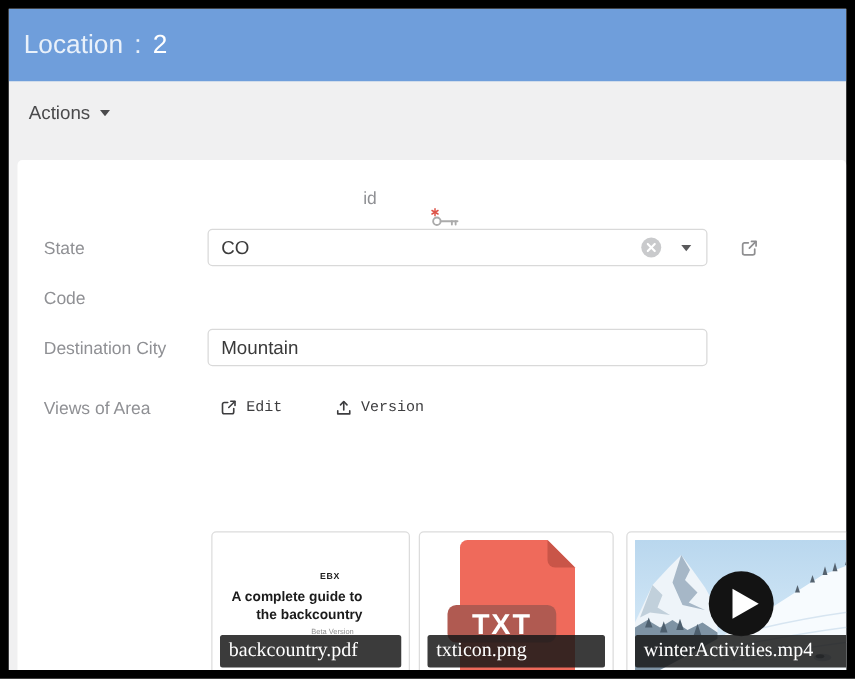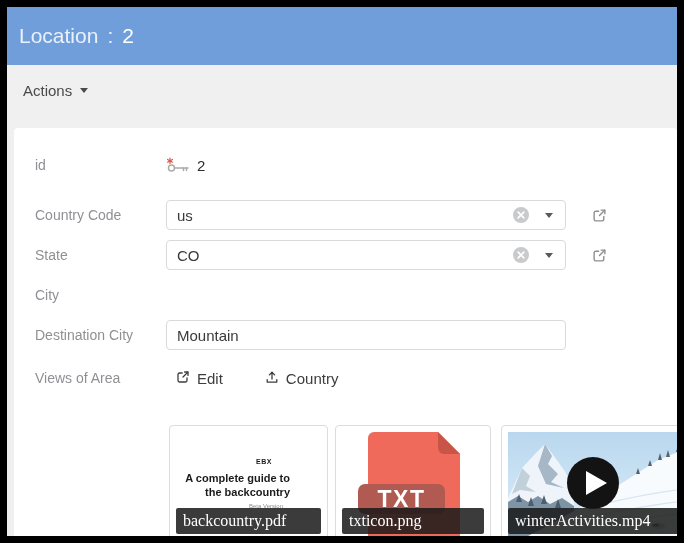--- a/index.html
+++ b/index.html
@@ -12,35 +12,35 @@
   .header .t-sep { color:rgba(255,255,255,0.85); margin:0 9px; }
   .header .t-val { color:#ffffff; }
 
   .actions-bar { height:51px; display:flex; align-items:center; padding-left:16px; }
   .actions-btn { display:flex; align-items:center; gap:8px; font-size:15px; color:#4a4a4c; cursor:pointer; }
   .caret-down { width:0; height:0; border-left:4.5px solid transparent; border-right:4.5px solid transparent; border-top:5px solid #4a4a4c; }
 
   .record-card { position:absolute; left:7px; top:121px; width:663px; bottom:0; background:#fff; border-radius:4px 4px 0 0; overflow:hidden; padding:22px 0 0 21px; }
 
   .form-row { display:flex; align-items:center; height:30px; margin-bottom:10px; }
-  .form-row.id-row { margin-bottom:20px; }
+  .form-row.id-row { margin-bottom:3px;flex-direction:column; }
   .form-label { width:131px; flex:none; color:#8f9094; font-size:14px; }
   .id-value { font-size:15px; color:#2e2e2e; margin-left:7px; }
   .key-icon { display:flex; align-items:center; }
 
   .combo-wrap { position:relative; width:400px; }
   .field-input { width:400px; height:30px; border:1px solid #d9d9d9; border-radius:4px; padding:0 10px; font-size:15px; color:#3a3a3a; outline:none; background:#fff; font-family:inherit; }
   .combo-wrap .field-input { padding-right:66px; }
   .clear-btn { position:absolute; right:37px; top:7px; width:16px; height:16px; border-radius:50%; background:#c9cacc; display:flex; align-items:center; justify-content:center; cursor:pointer; }
   .combo-caret { position:absolute; right:13px; top:13px; width:0; height:0; border-left:4.5px solid transparent; border-right:4.5px solid transparent; border-top:5px solid #5a5a5c; cursor:pointer; }
   .ext-link { margin-left:26px; display:flex; cursor:pointer; }
 
-  .views-row { margin-top:17px; height:22px; margin-bottom:0; }
+  .views-row { margin-top:22px; height:22px; margin-bottom:0; }
   .att-links { display:flex; align-items:center; gap:42px; margin-left:10px; }
-  .link-btn { display:flex; gap:7px; font-size:15px; color:#3d3d3f; cursor:pointer; }
+  .link-btn { display:flex; gap:7px; font-size:12px; color:#3d3d3f; cursor:pointer;font-family:Liberation Mono, monospace; }
 
   .thumb-row { position:absolute; left:155px; top:277px; display:flex; gap:7px; }
   .thumb { position:relative; width:159px; height:118px; background:#fff; border:1px solid #dcdcdc; border-radius:4px; padding:6px; overflow:hidden; cursor:pointer;margin-top:20px; }
   .thumb.t-img { width:156px; }
   .thumb.t-video { width:200px; margin-left:3px; }
   .thumb-content { position:relative; width:100%; height:100%; overflow:hidden; }
   .thumb-name { position:absolute; left:6px; right:6px; bottom:8px; height:26px; line-height:26px; background:rgba(25,25,25,0.85); color:#fff; font-size:16px; padding:0 7px; border-radius:2px; white-space:nowrap; overflow:hidden;font-family:Liberation Serif, serif; }
   .thumb.t-video .thumb-name { right:-8px; border-radius:2px 0 0 2px; }
 
   .pdf-text { position:absolute; top:26px; right:31px; text-align:right; color:#1b1b1b; }
@@ -80,42 +80,20 @@
           <g stroke="#ababab" stroke-width="1.5" fill="none" stroke-linecap="round">
             <circle cx="5.5" cy="11" r="3"></circle>
             <path d="M8.5 11 H22"></path>
             <path d="M17.5 11 v2.6 M20.5 11 v2.6"></path>
           </g>
         </svg>
       </span>
       <span class="id-value">2</span>
     </div>
 
-    <div class="form-row">
-      <span class="form-label">Country Code</span>
-      <div class="combo-wrap">
-        <input class="field-input" type="text" value="us" style="">
-        <span class="clear-btn">
-          <svg width="8" height="8" viewBox="0 0 8 8">
-              <g stroke="#fff" stroke-width="1.7" stroke-linecap="round">
-                <line x1="1.2" y1="1.2" x2="6.8" y2="6.8"></line>
-                <line x1="6.8" y1="1.2" x2="1.2" y2="6.8"></line>
-              </g>
-            </svg>
-        </span>
-        <span class="combo-caret"></span>
-      </div>
-      <span class="ext-link">
-        <svg width="15" height="15" viewBox="0 0 14 14" fill="none" stroke="#8f8f91" stroke-width="1.3" stroke-linecap="round" stroke-linejoin="round">
-          <path d="M6.2 3H3.4C2.6 3 2 3.6 2 4.4v6.2C2 11.4 2.6 12 3.4 12h6.2c.8 0 1.4-.6 1.4-1.4V7.8"></path>
-          <path d="M8.6 2h3.4v3.4"></path>
-            <path d="M11.8 2.2 7 7"></path>
-        </svg>
-      </span>
-    </div>
 
     <div class="form-row">
       <span class="form-label">State</span>
       <div class="combo-wrap">
         <input class="field-input" type="text" value="CO" style="">
         <span class="clear-btn">
           <svg width="8" height="8" viewBox="0 0 8 8">
               <g stroke="#fff" stroke-width="1.7" stroke-linecap="round">
                 <line x1="1.2" y1="1.2" x2="6.8" y2="6.8"></line>
                 <line x1="6.8" y1="1.2" x2="1.2" y2="6.8"></line>
@@ -127,21 +105,21 @@
       <span class="ext-link">
         <svg width="15" height="15" viewBox="0 0 14 14" fill="none" stroke="#8f8f91" stroke-width="1.3" stroke-linecap="round" stroke-linejoin="round">
           <path d="M6.2 3H3.4C2.6 3 2 3.6 2 4.4v6.2C2 11.4 2.6 12 3.4 12h6.2c.8 0 1.4-.6 1.4-1.4V7.8"></path>
           <path d="M8.6 2h3.4v3.4"></path>
             <path d="M11.8 2.2 7 7"></path>
         </svg>
       </span>
     </div>
 
     <div class="form-row">
-      <span class="form-label">City</span>
+      <span class="form-label">Code</span>
     </div>
 
     <div class="form-row">
       <span class="form-label">Destination City</span>
       <input class="field-input" type="text" value="Mountain" style="">
     </div>
 
     <div class="form-row views-row">
       <span class="form-label">Views of Area</span>
       <div class="att-links">
@@ -152,21 +130,21 @@
               <path d="M11.8 2.2 7 7"></path>
           </svg>
           <span>Edit</span>
         </span>
         <span class="link-btn">
           <svg width="14" height="14" viewBox="0 0 14 14" fill="none" stroke="#3d3d3f" stroke-width="1.3" stroke-linecap="round" stroke-linejoin="round">
             <path d="M2.2 9.6v2.5h9.6V9.6"></path>
             <path d="M7 9V2.4"></path>
               <path d="M4.4 4.9 7 2.2l2.6 2.7"></path>
           </svg>
-          <span>Country</span>
+          <span>Version</span>
         </span>
       </div>
     </div>
 
     <div class="thumb-row">
 
       <div class="thumb t-pdf">
         <div class="thumb-content">
           <div class="pdf-text">
             <div class="pdf-brand">EBX</div>

